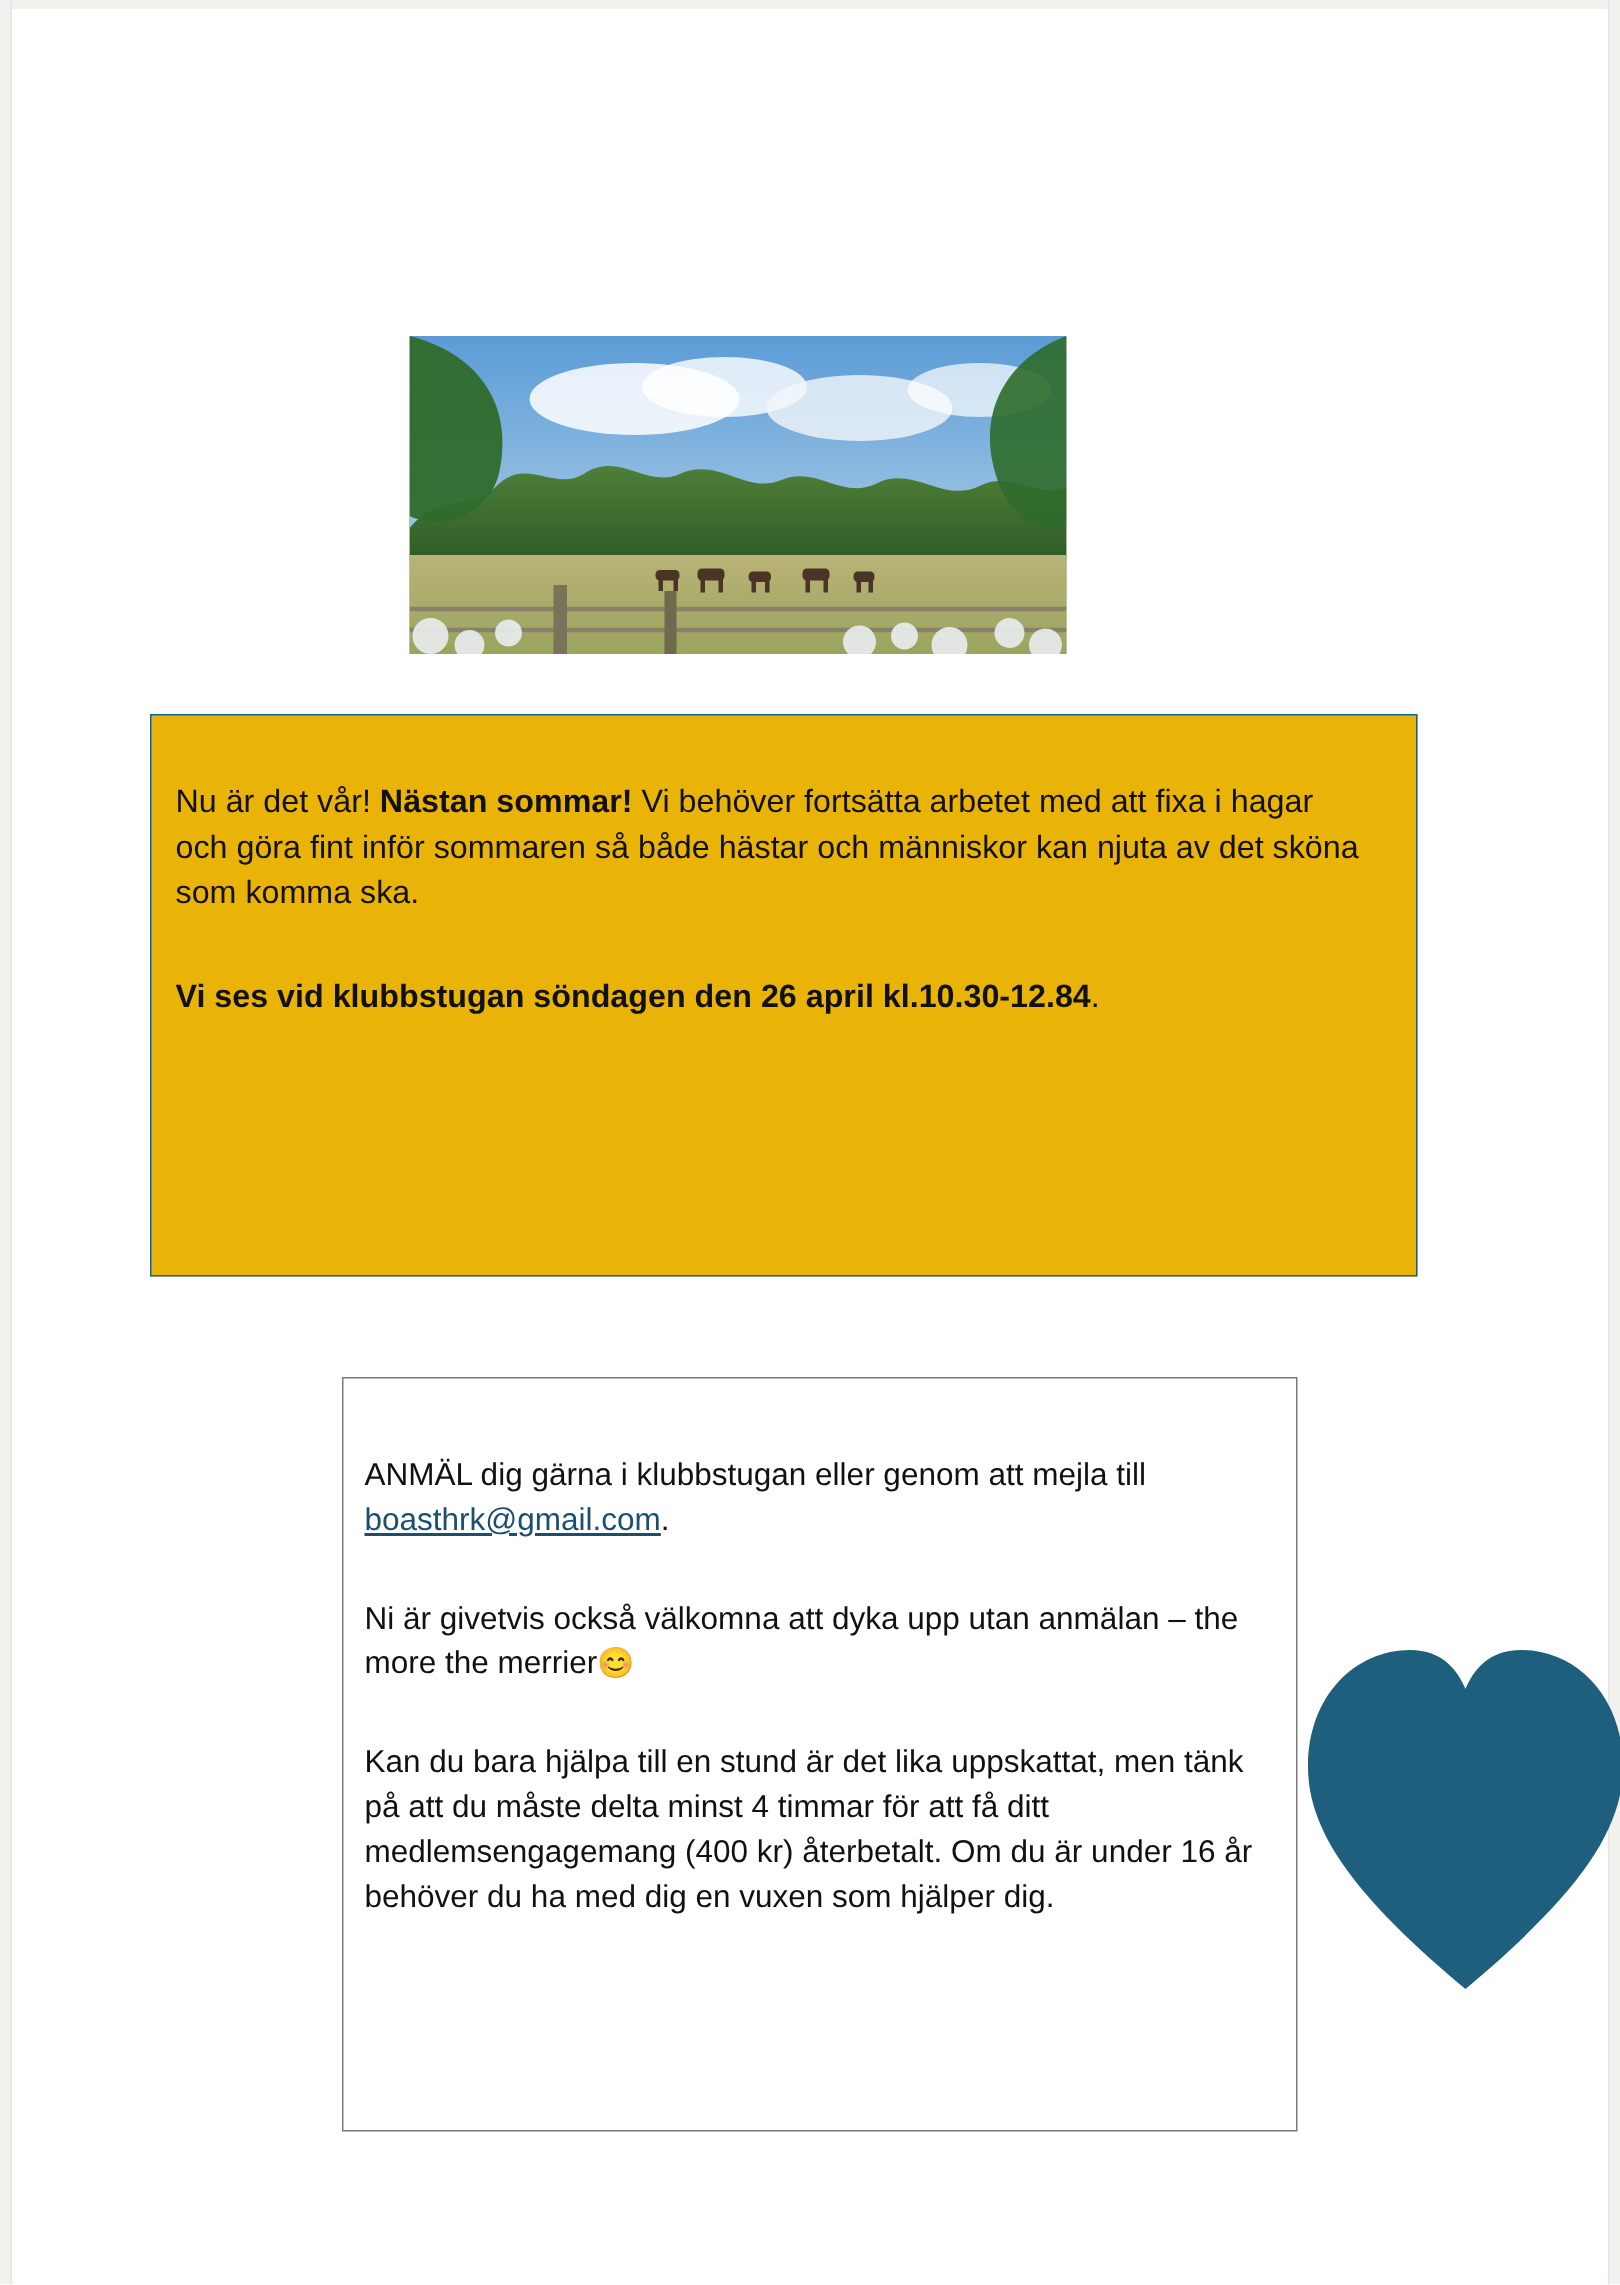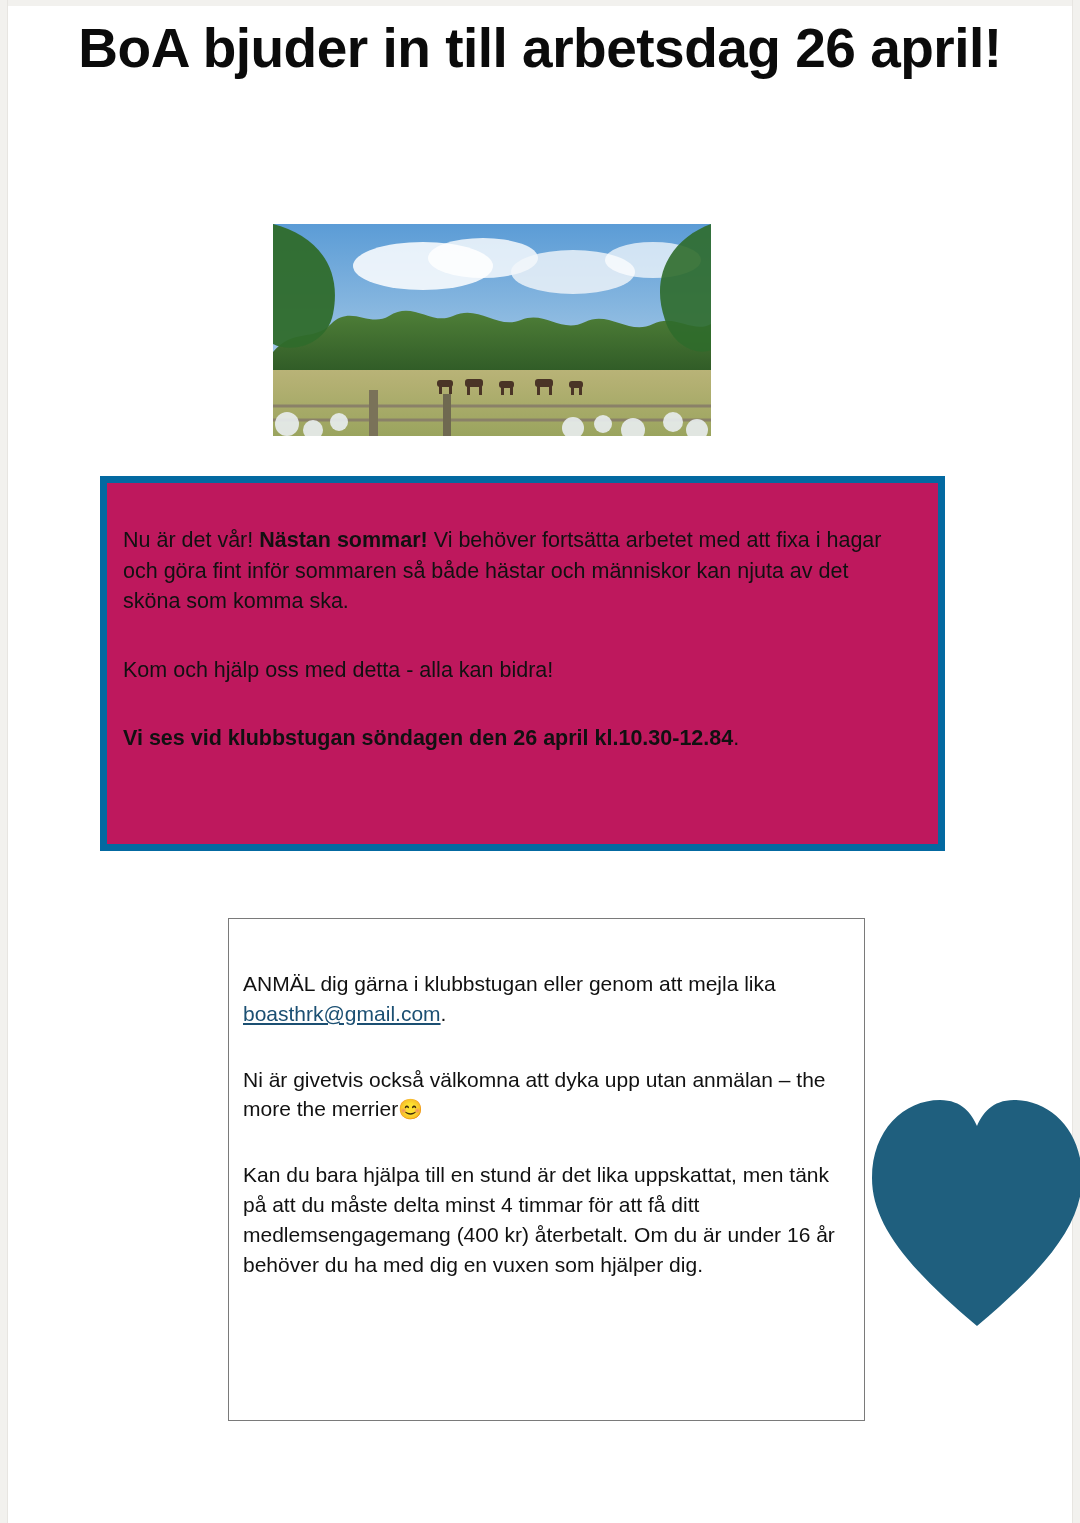--- a/index.html
+++ b/index.html
@@ -71,22 +71,22 @@
   }
   .photo svg { display: block; }
 
   
   .box-main {
     position: absolute;
     top: 476px;
     left: 100px;
     width: 845px;
     height: 375px;
-    border: 7px solid #0369a1;
-    background: #be185d;
+    border: 1px solid #0369a1;
+    background: #eab308;
     box-sizing: border-box;
   }
   .box-main .inner {
     padding: 42px 34px 0 16px;
   }
   .para {
     font-size: 21.5px;
     line-height: 1.42;
     color: #111111;
     margin: 0 0 0 0;
@@ -152,21 +152,20 @@
 </style>
 </head>
 <body>
 
 <div class="page-edge-top"></div>
 <div class="page-edge-left"></div>
 <div class="page-edge-right"></div>
 
 <div class="doc">
 
-  <div class="title">BoA bjuder in till arbetsdag 26 april!</div>
 
   <div class="photo">
     <svg width="438" height="212" viewBox="0 0 438 212" xmlns="http://www.w3.org/2000/svg">
       <defs>
         <linearGradient id="sky" x1="0" y1="0" x2="0" y2="1">
           <stop offset="0%" stop-color="#5b9cd6"></stop>
           <stop offset="60%" stop-color="#9dc4e4"></stop>
           <stop offset="100%" stop-color="#d7e4ee"></stop>
         </linearGradient>
         <linearGradient id="field" x1="0" y1="0" x2="0" y2="1">
@@ -226,28 +225,27 @@
           <circle cx="360" cy="206" r="12"></circle>
         <circle cx="400" cy="198" r="10"></circle>
           <circle cx="424" cy="206" r="11"></circle>
       </g>
     </svg>
   </div>
 
   <div class="box-main">
     <div class="inner">
       <p class="para"><span>Nu är det vår! </span><b>Nästan sommar!</b><span> Vi behöver fortsätta arbetet med att fixa i hagar och göra fint inför sommaren så både hästar och människor kan njuta av det sköna som komma ska.</span></p>
-      <p class="para gap-before">Kom och hjälp oss med detta - alla kan bidra!</p>
       <p class="para gap-before"><b>Vi ses vid klubbstugan söndagen den 26 april kl.10.30-12.84</b><span>.</span></p>
     </div>
   </div>
 
   <div class="box-second">
     <div class="inner">
-      <p class="para2"><span>ANMÄL dig gärna i klubbstugan eller genom att mejla lika </span><a class="email-link" href="#">boasthrk@gmail.com</a><span>.</span></p>
+      <p class="para2"><span>ANMÄL dig gärna i klubbstugan eller genom att mejla till </span><a class="email-link" href="#">boasthrk@gmail.com</a><span>.</span></p>
       <p class="para2 gap-before"><span>Ni är givetvis också välkomna att dyka upp utan anmälan – the more the merrier</span><span class="emoji">😊</span></p>
       <p class="para2 gap-before">Kan du bara hjälpa till en stund är det lika uppskattat, men tänk på att du måste delta minst 4 timmar för att få ditt medlemsengagemang (400 kr) återbetalt. Om du är under 16 år behöver du ha med dig en vuxen som hjälper dig.</p>
     </div>
   </div>
 
 
   <div class="heart-wrap heart-right">
     <div class="heart-shape"></div>
   </div>
 

